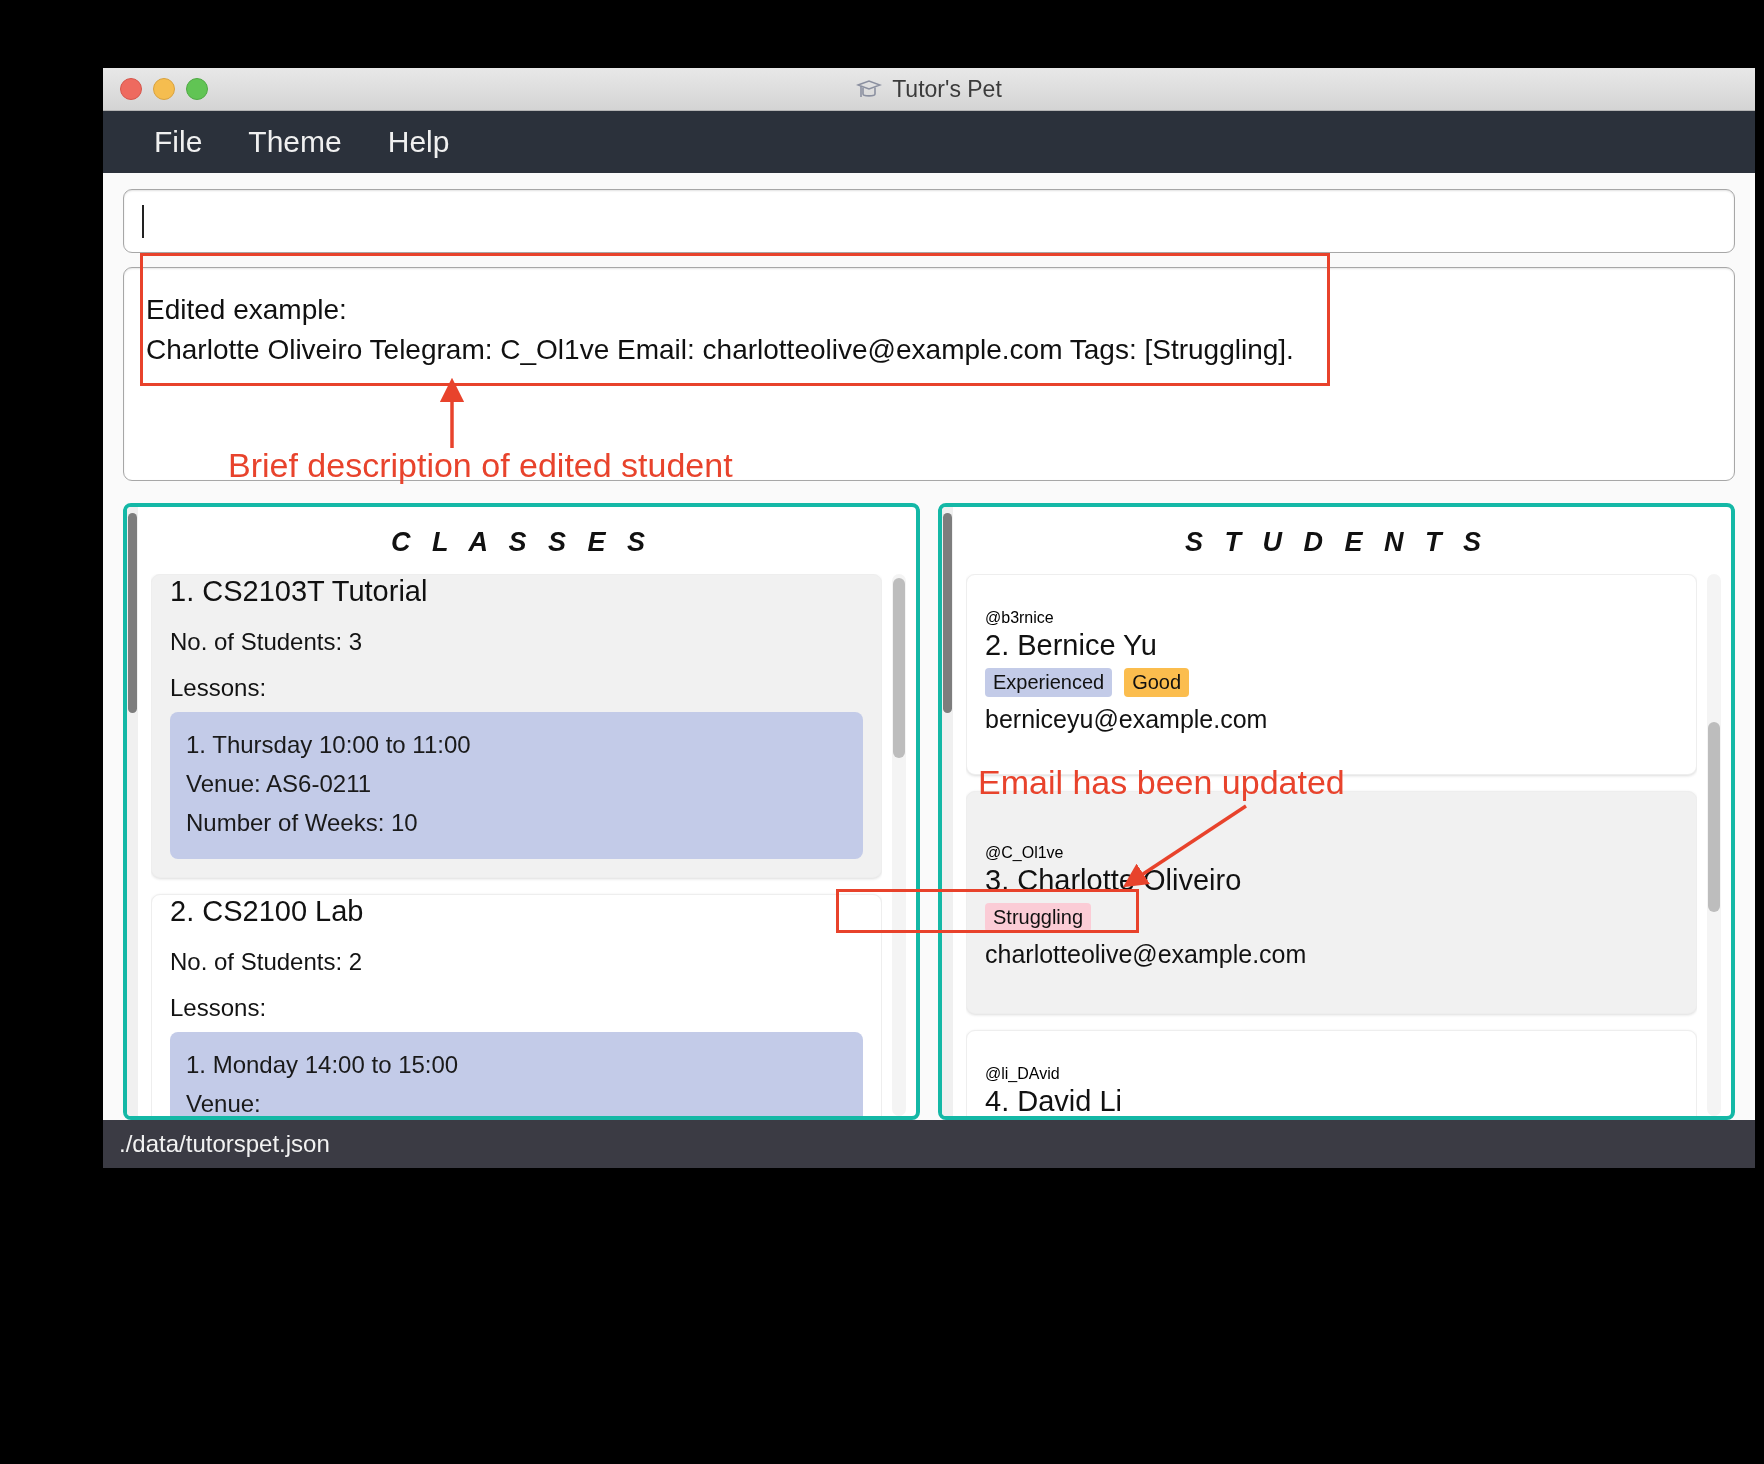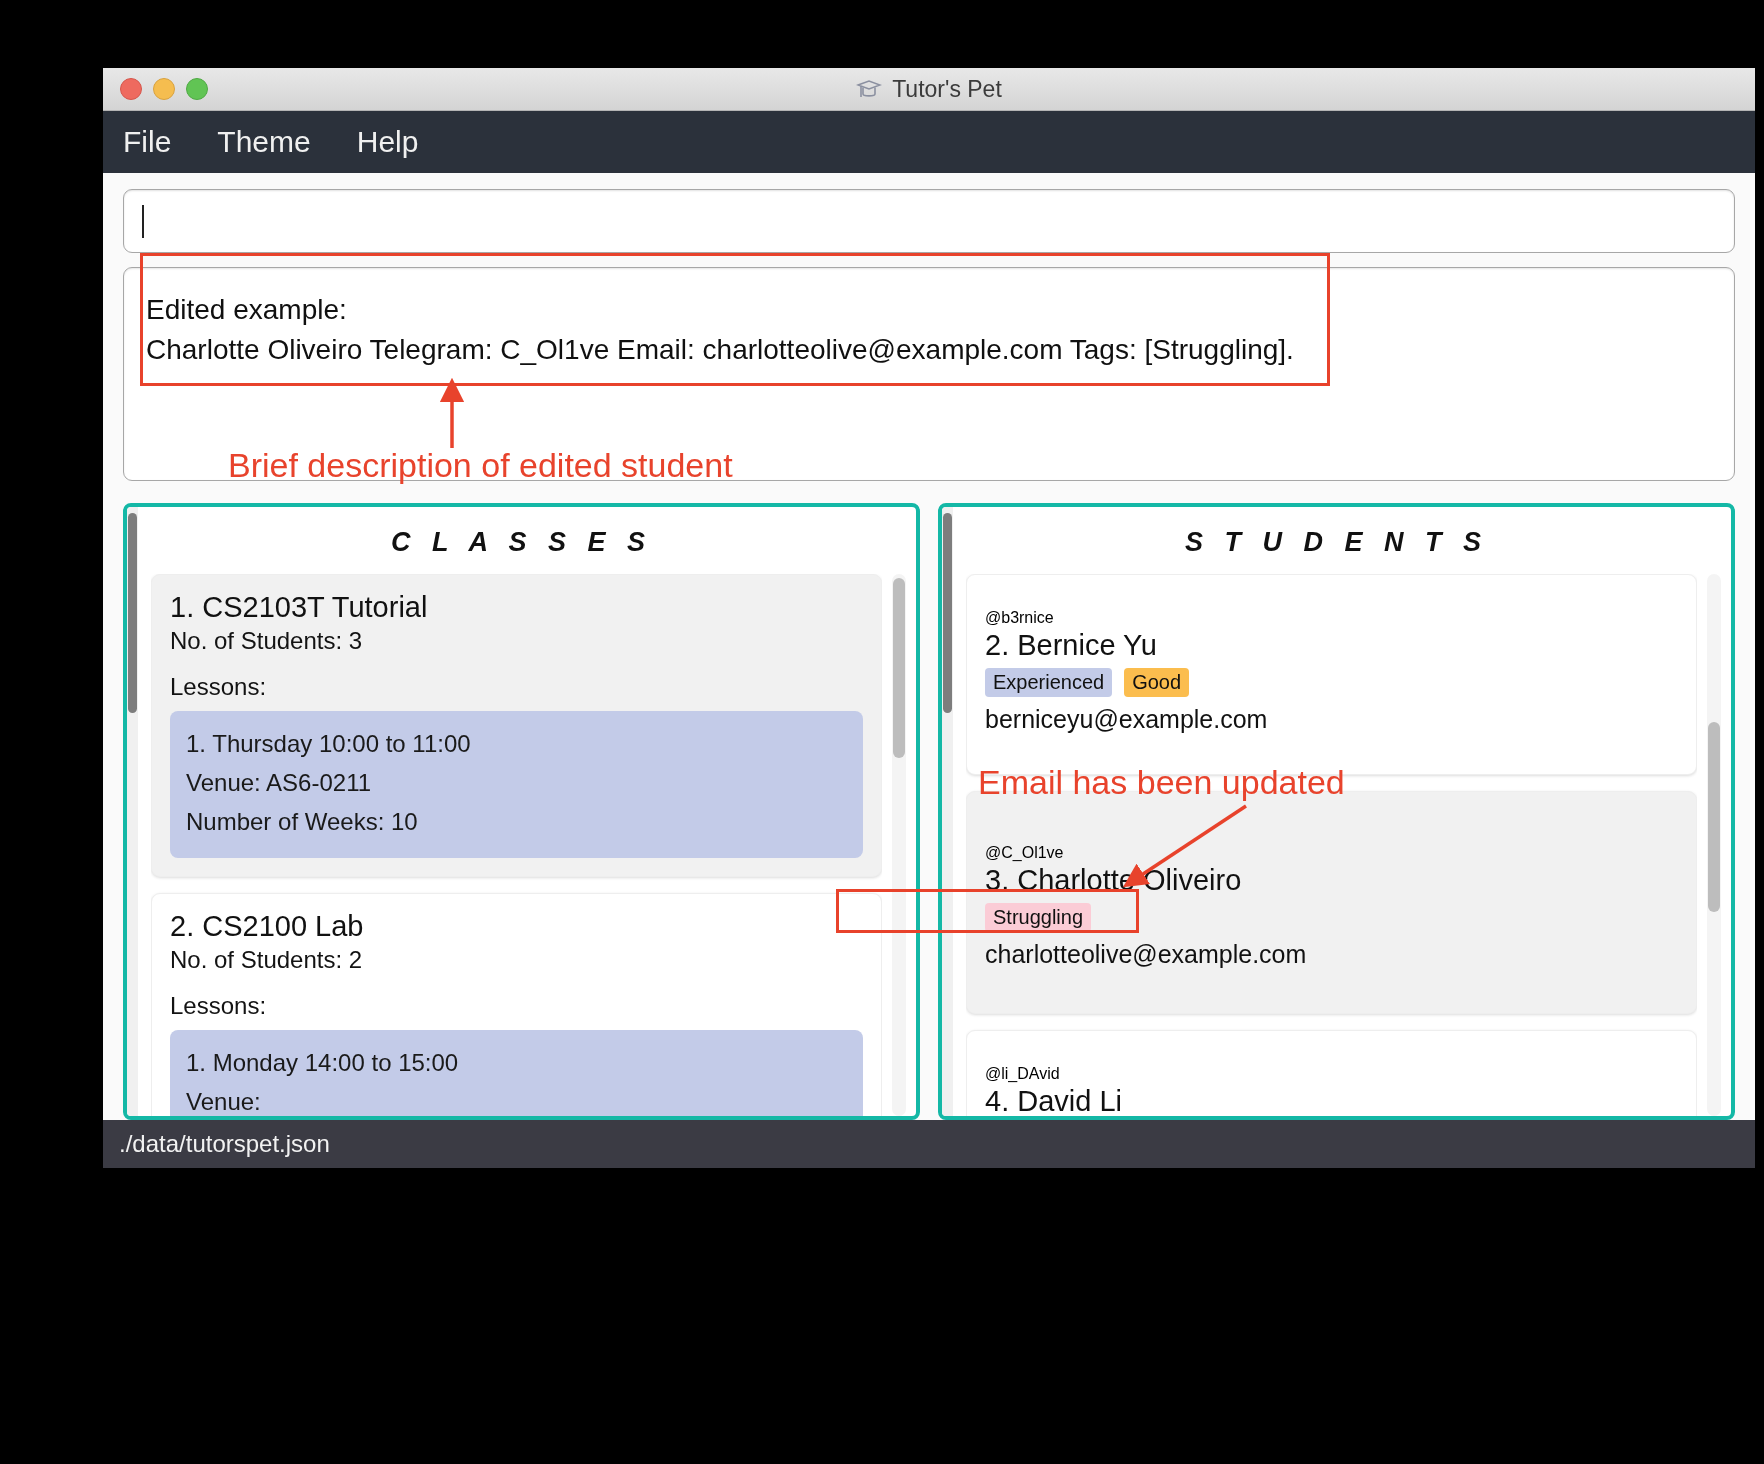--- a/index.html
+++ b/index.html
@@ -72,21 +72,21 @@
     font-family: "Liberation Sans", sans-serif;
   }
   .cap-icon { width: 26px; height: 22px; display: block; }
 
   
   .menubar {
     height: 62px;
     background: #2b313b;
     display: flex;
     align-items: center;
-    padding-left: 20px;
+    padding-left: 51px;
     gap: 46px;
     flex: none;
   }
   .menu-item {
     color: #f0f0f0;
     font-size: 30px;
     font-family: "Liberation Sans", sans-serif;
     cursor: default;
   }
 
@@ -211,36 +211,36 @@
   .cards {
     position: absolute;
     left: 24px; right: 34px; top: 0; bottom: 0;
     overflow: hidden;
   }
 
   .card {
     background: #ffffff;
     border-radius: 9px;
     box-shadow: 0 1px 3px rgba(0,0,0,0.14);
-    padding: 16px 18px 18px 18px;
+    padding: 0 18px 18px 18px;
     margin-bottom: 16px;
     border: 1px solid #eeeeee;
   }
   .card.alt { background: #f1f1f1; }
 
   .card-head {
     font-size: 29px;
     color: #111;
     margin-bottom: 2px;
     font-family: "Liberation Sans", sans-serif;
   }
   .card-sub {
     font-size: 24px;
     color: #131313;
-    margin-top: 3px;
+    margin-top: 20px;
     font-family: "Liberation Sans", sans-serif;
   }
   .card-label {
     font-size: 24px;
     color: #131313;
     margin-top: 18px;
     margin-bottom: 10px;
     font-family: "Liberation Sans", sans-serif;
   }
 

